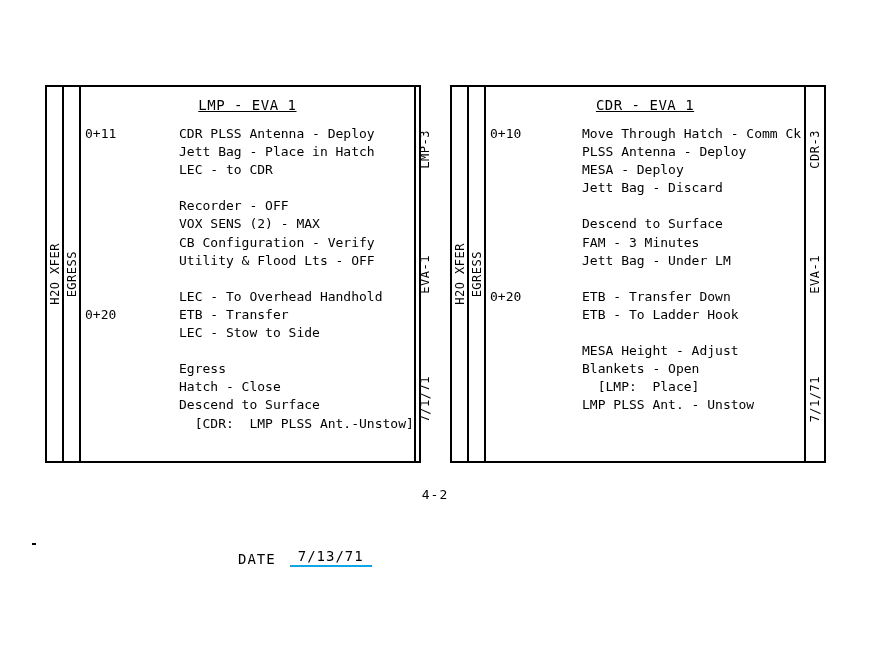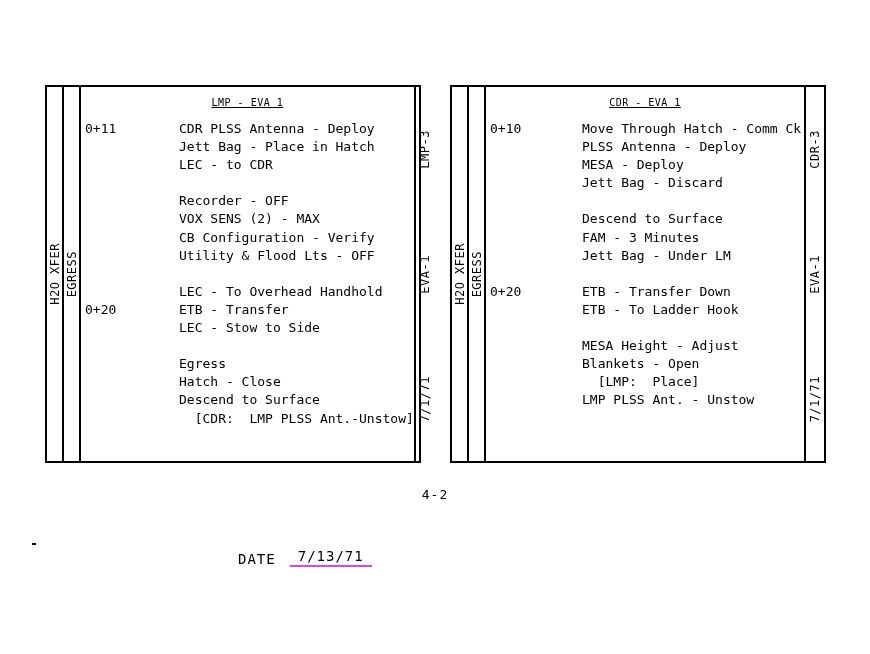--- a/index.html
+++ b/index.html
@@ -86,21 +86,21 @@
 
   
   .card-body {
     flex: 1 1 auto;
     position: relative;
     padding: 10px 0 0 0;
     box-sizing: border-box;
   }
   .card-title {
     text-align: center;
-    font-size: 10px;
+    font-size: 14px;
     letter-spacing: 0.5px;
     text-decoration: underline;
     margin-bottom: 12px;
   }
 
   .lines {
     position: relative;
     padding-left: 4px;
   }
   .line {
@@ -134,21 +134,21 @@
     position: absolute;
     left: 238px;
     top: 548px;
     display: flex;
     align-items: flex-end;
     font-size: 14px;
     letter-spacing: 1px;
   }
   #date-block .date-label { margin-right: 14px; }
   #date-block .date-value {
-    border-bottom: 2px solid #d946ef;
+    border-bottom: 2px solid #0ea5e9;
     padding: 0 8px 1px 8px;
     text-align: center;
   }
 
   
   .speck {
     position: absolute;
     background: #000;
   }
   #speck-1 { left: 32px; top: 543px; width: 4px; height: 2px; }

